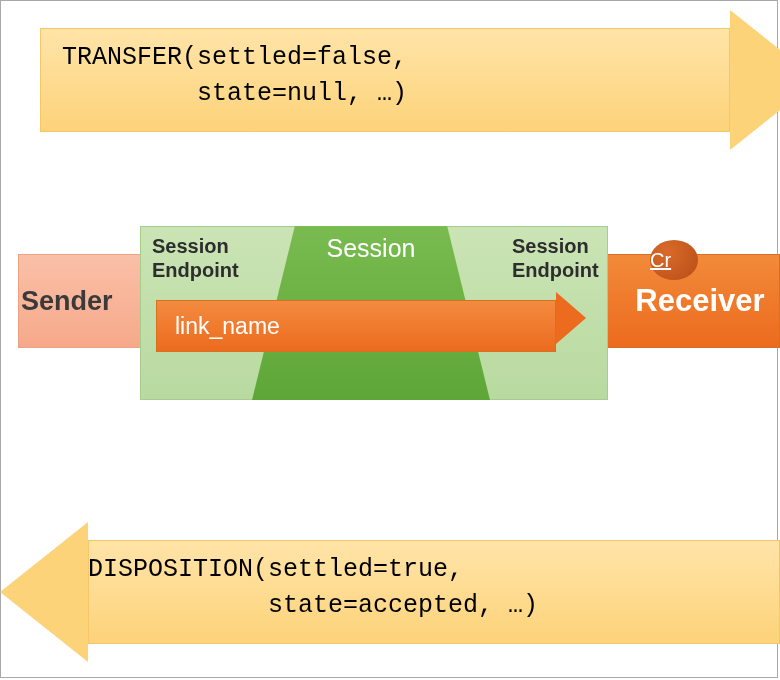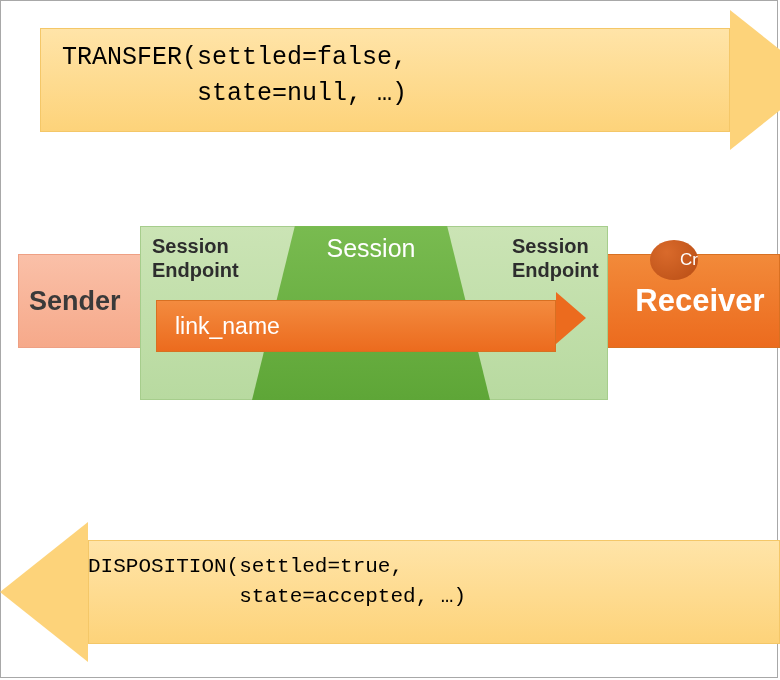--- a/index.html
+++ b/index.html
@@ -78,21 +78,21 @@
     height: 0;
     border-top: 70px solid transparent;
     border-bottom: 70px solid transparent;
     border-right: 88px solid #fdd37a;
   }
   .bottom-arrow-text {
     position: absolute;
     top: 30px;
     left: 88px;
     font-family: Consolas, "Courier New", monospace;
-    font-size: 21px;
+    font-size: 25px;
     color: #000;
     white-space: pre;
     line-height: 1.45;
   }
 
   
   .middle {
     position: absolute;
     top: 254px;
     left: 0;
@@ -103,21 +103,21 @@
   .sender-box {
     position: absolute;
     left: 18px;
     top: 0;
     width: 140px;
     height: 94px;
     background: linear-gradient(to bottom, #fac0a8 0%, #f6a98a 100%);
     border: 1px solid #eea084;
     display: flex;
     align-items: center;
-    padding-left: 10px;
+    padding-left: 2px;
     font-size: 27px;
     font-weight: 700;
     color: #3a3a3a;
   }
 
   .receiver-box {
     position: absolute;
     right: 0;
     top: 0;
     width: 178px;
@@ -216,23 +216,24 @@
   .credit-badge {
     position: absolute;
     left: 650px;
     top: -14px;
     width: 48px;
     height: 40px;
     border-radius: 50%;
     background: radial-gradient(circle at 35% 30%, #d96a2b 0%, #b84d14 100%);
     display: flex;
     align-items: center;
-    justify-content: flex-end;
-    color: #ffffff;
-    font-size: 17px;
+    justify-content: flex-start;
+    color: #ffffff;
+    font-size: 20px;
+    text-decoration: underline;
   }
 
   .border-frame {
     position: absolute;
     top: 0; left: 0; width: 778px; height: 678px;
     border: 1px solid #a8a8a8;
     pointer-events: none;
   }
 </style>
 </head>

